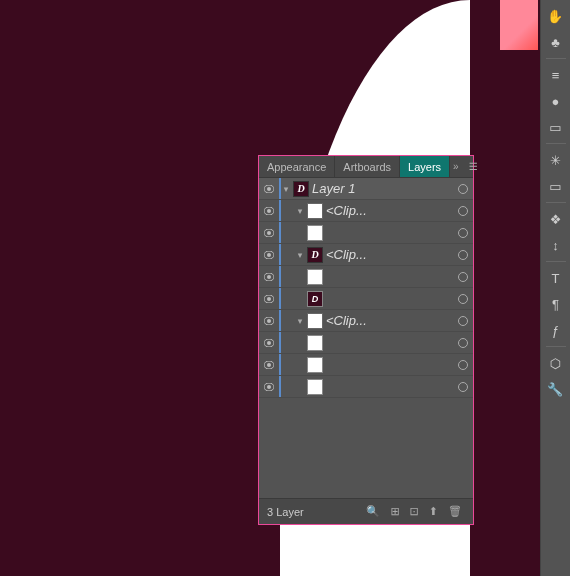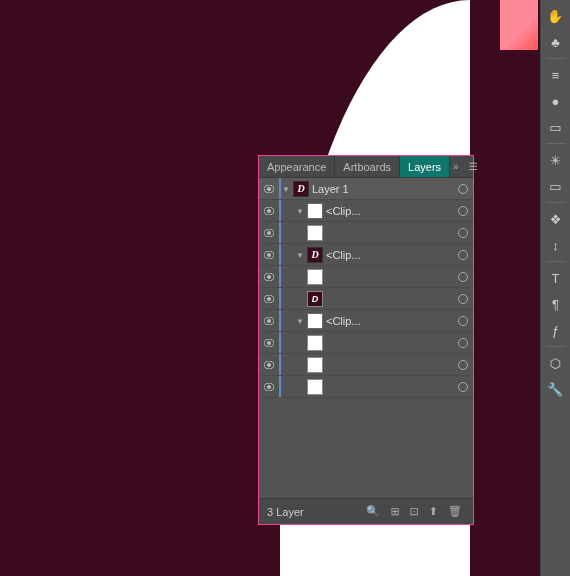--- a/index.html
+++ b/index.html
@@ -182,24 +182,25 @@
 
     .layer-thumb.has-d-outline {
       background: white;
       color: #3b0a1e;
       font-size: 9px;
     }
 
     .layer-name {
       flex: 1;
       color: #ddd;
-      font-size: 11px;
+      font-size: 13px;
       white-space: nowrap;
       overflow: hidden;
       text-overflow: ellipsis;
+      font-style: italic;
     }
 
     .layer-circle {
       width: 20px;
       height: 100%;
       display: flex;
       align-items: center;
       justify-content: center;
       flex-shrink: 0;
     }

